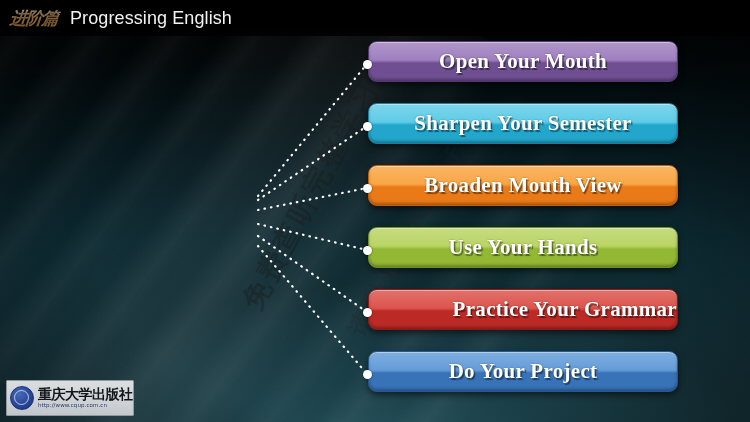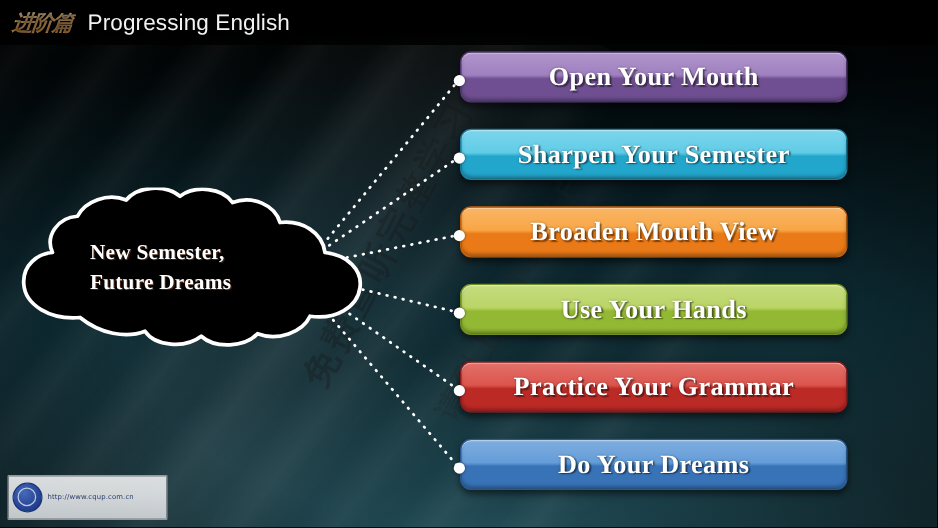--- a/index.html
+++ b/index.html
@@ -291,43 +291,20 @@
 
   <svg class="connectors" viewBox="0 0 750 422" width="750" height="422">
       <line x1="258" y1="196" x2="367" y2="64" stroke="#ffffff" stroke-width="2.2" stroke-linecap="round" stroke-dasharray="0.6 6"></line>
       <line x1="258" y1="200" x2="367" y2="126" stroke="#ffffff" stroke-width="2.2" stroke-linecap="round" stroke-dasharray="0.6 6"></line>
       <line x1="258" y1="210" x2="367" y2="188" stroke="#ffffff" stroke-width="2.2" stroke-linecap="round" stroke-dasharray="0.6 6"></line>
       <line x1="258" y1="224" x2="367" y2="250" stroke="#ffffff" stroke-width="2.2" stroke-linecap="round" stroke-dasharray="0.6 6"></line>
       <line x1="258" y1="236" x2="367" y2="312" stroke="#ffffff" stroke-width="2.2" stroke-linecap="round" stroke-dasharray="0.6 6"></line>
       <line x1="258" y1="246" x2="367" y2="374" stroke="#ffffff" stroke-width="2.2" stroke-linecap="round" stroke-dasharray="0.6 6"></line>
     </svg>
 
-  <div class="cloud-wrap">
-    <svg width="292" height="128" viewBox="0 0 292 128">
-      <path d="M58,104
-               C34,106 14,94 13,77
-               C12,62 24,53 36,52
-               C30,39 40,24 56,23
-               C62,11 80,4 95,10
-               C104,-1 126,-3 138,7
-               C150,-2 172,0 180,12
-               C196,6 214,14 218,28
-               C236,26 252,36 254,52
-               C272,54 284,66 282,80
-               C280,96 262,106 242,103
-               C236,116 216,123 200,117
-               C190,128 166,129 155,119
-               C142,129 118,127 110,115
-               C95,121 74,117 58,104 Z" fill="#000000" stroke="#ffffff" stroke-width="3" stroke-linejoin="round"></path>
-    </svg>
-    <div class="cloud-text">
-      <div class="cloud-line">New Semester,</div>
-      <div class="cloud-line">Future Dreams</div>
-    </div>
-  </div>
 
   <div id="buttons-layer">
       <div class="btn" style="top: 41px; background: linear-gradient(rgb(154, 120, 188) 0%, rgb(154, 120, 188) 46%, rgb(111, 79, 146) 54%, rgb(111, 79, 146) 100%); border: 1px solid rgb(81, 56, 112);">
         <div class="gloss"></div>
         <span class="label">Open Your Mouth</span>
       </div>
       <div class="dot" style="left: 363px; top: 60px;"></div>
       <div class="btn" style="top: 103px; background: linear-gradient(rgb(87, 201, 230) 0%, rgb(87, 201, 230) 46%, rgb(35, 166, 204) 54%, rgb(35, 166, 204) 100%); border: 1px solid rgb(27, 127, 158);">
         <div class="gloss"></div>
         <span class="label">Sharpen Your Semester</span>
@@ -336,32 +313,33 @@
       <div class="btn" style="top: 165px; background: linear-gradient(rgb(248, 161, 58) 0%, rgb(248, 161, 58) 46%, rgb(234, 122, 24) 54%, rgb(234, 122, 24) 100%); border: 1px solid rgb(192, 95, 12);">
         <div class="gloss"></div>
         <span class="label">Broaden Mouth View</span>
       </div>
       <div class="dot" style="left: 363px; top: 184px;"></div>
       <div class="btn" style="top: 227px; background: linear-gradient(rgb(182, 210, 92) 0%, rgb(182, 210, 92) 46%, rgb(147, 184, 51) 54%, rgb(147, 184, 51) 100%); border: 1px solid rgb(111, 143, 34); justify-content: center;">
         <div class="gloss"></div>
         <span class="label">Use Your Hands</span>
       </div>
       <div class="dot" style="left: 363px; top: 246px;"></div>
-      <div class="btn" style="top: 289px; background: linear-gradient(rgb(218, 74, 66) 0%, rgb(218, 74, 66) 46%, rgb(188, 42, 38) 54%, rgb(188, 42, 38) 100%); border: 1px solid rgb(142, 26, 24);">
+      <div class="btn" style="top: 289px; background: linear-gradient(rgb(218, 74, 66) 0%, rgb(218, 74, 66) 46%, rgb(188, 42, 38) 54%, rgb(188, 42, 38) 100%); border: 1px solid rgb(142, 26, 24); justify-content: flex-end;">
         <div class="gloss"></div>
         <span class="label">Practice Your Grammar</span>
       </div>
       <div class="dot" style="left: 363px; top: 308px;"></div>
       <div class="btn" style="top: 351px; background: linear-gradient(rgb(91, 151, 214) 0%, rgb(91, 151, 214) 46%, rgb(56, 115, 184) 54%, rgb(56, 115, 184) 100%); border: 1px solid rgb(39, 88, 143);">
         <div class="gloss"></div>
-        <span class="label">Do Your Dreams</span>
+        <span class="label">Do Your Project</span>
       </div>
       <div class="dot" style="left: 363px; top: 370px;"></div>
     </div>
 
   <div class="logo">
     <div class="logo-seal"></div>
     <div class="logo-txt">
+      <div class="logo-cn">重庆大学出版社</div>
       <div class="logo-url">http://www.cqup.com.cn</div>
     </div>
   </div>
 
 </div>
 
 </body></html>

